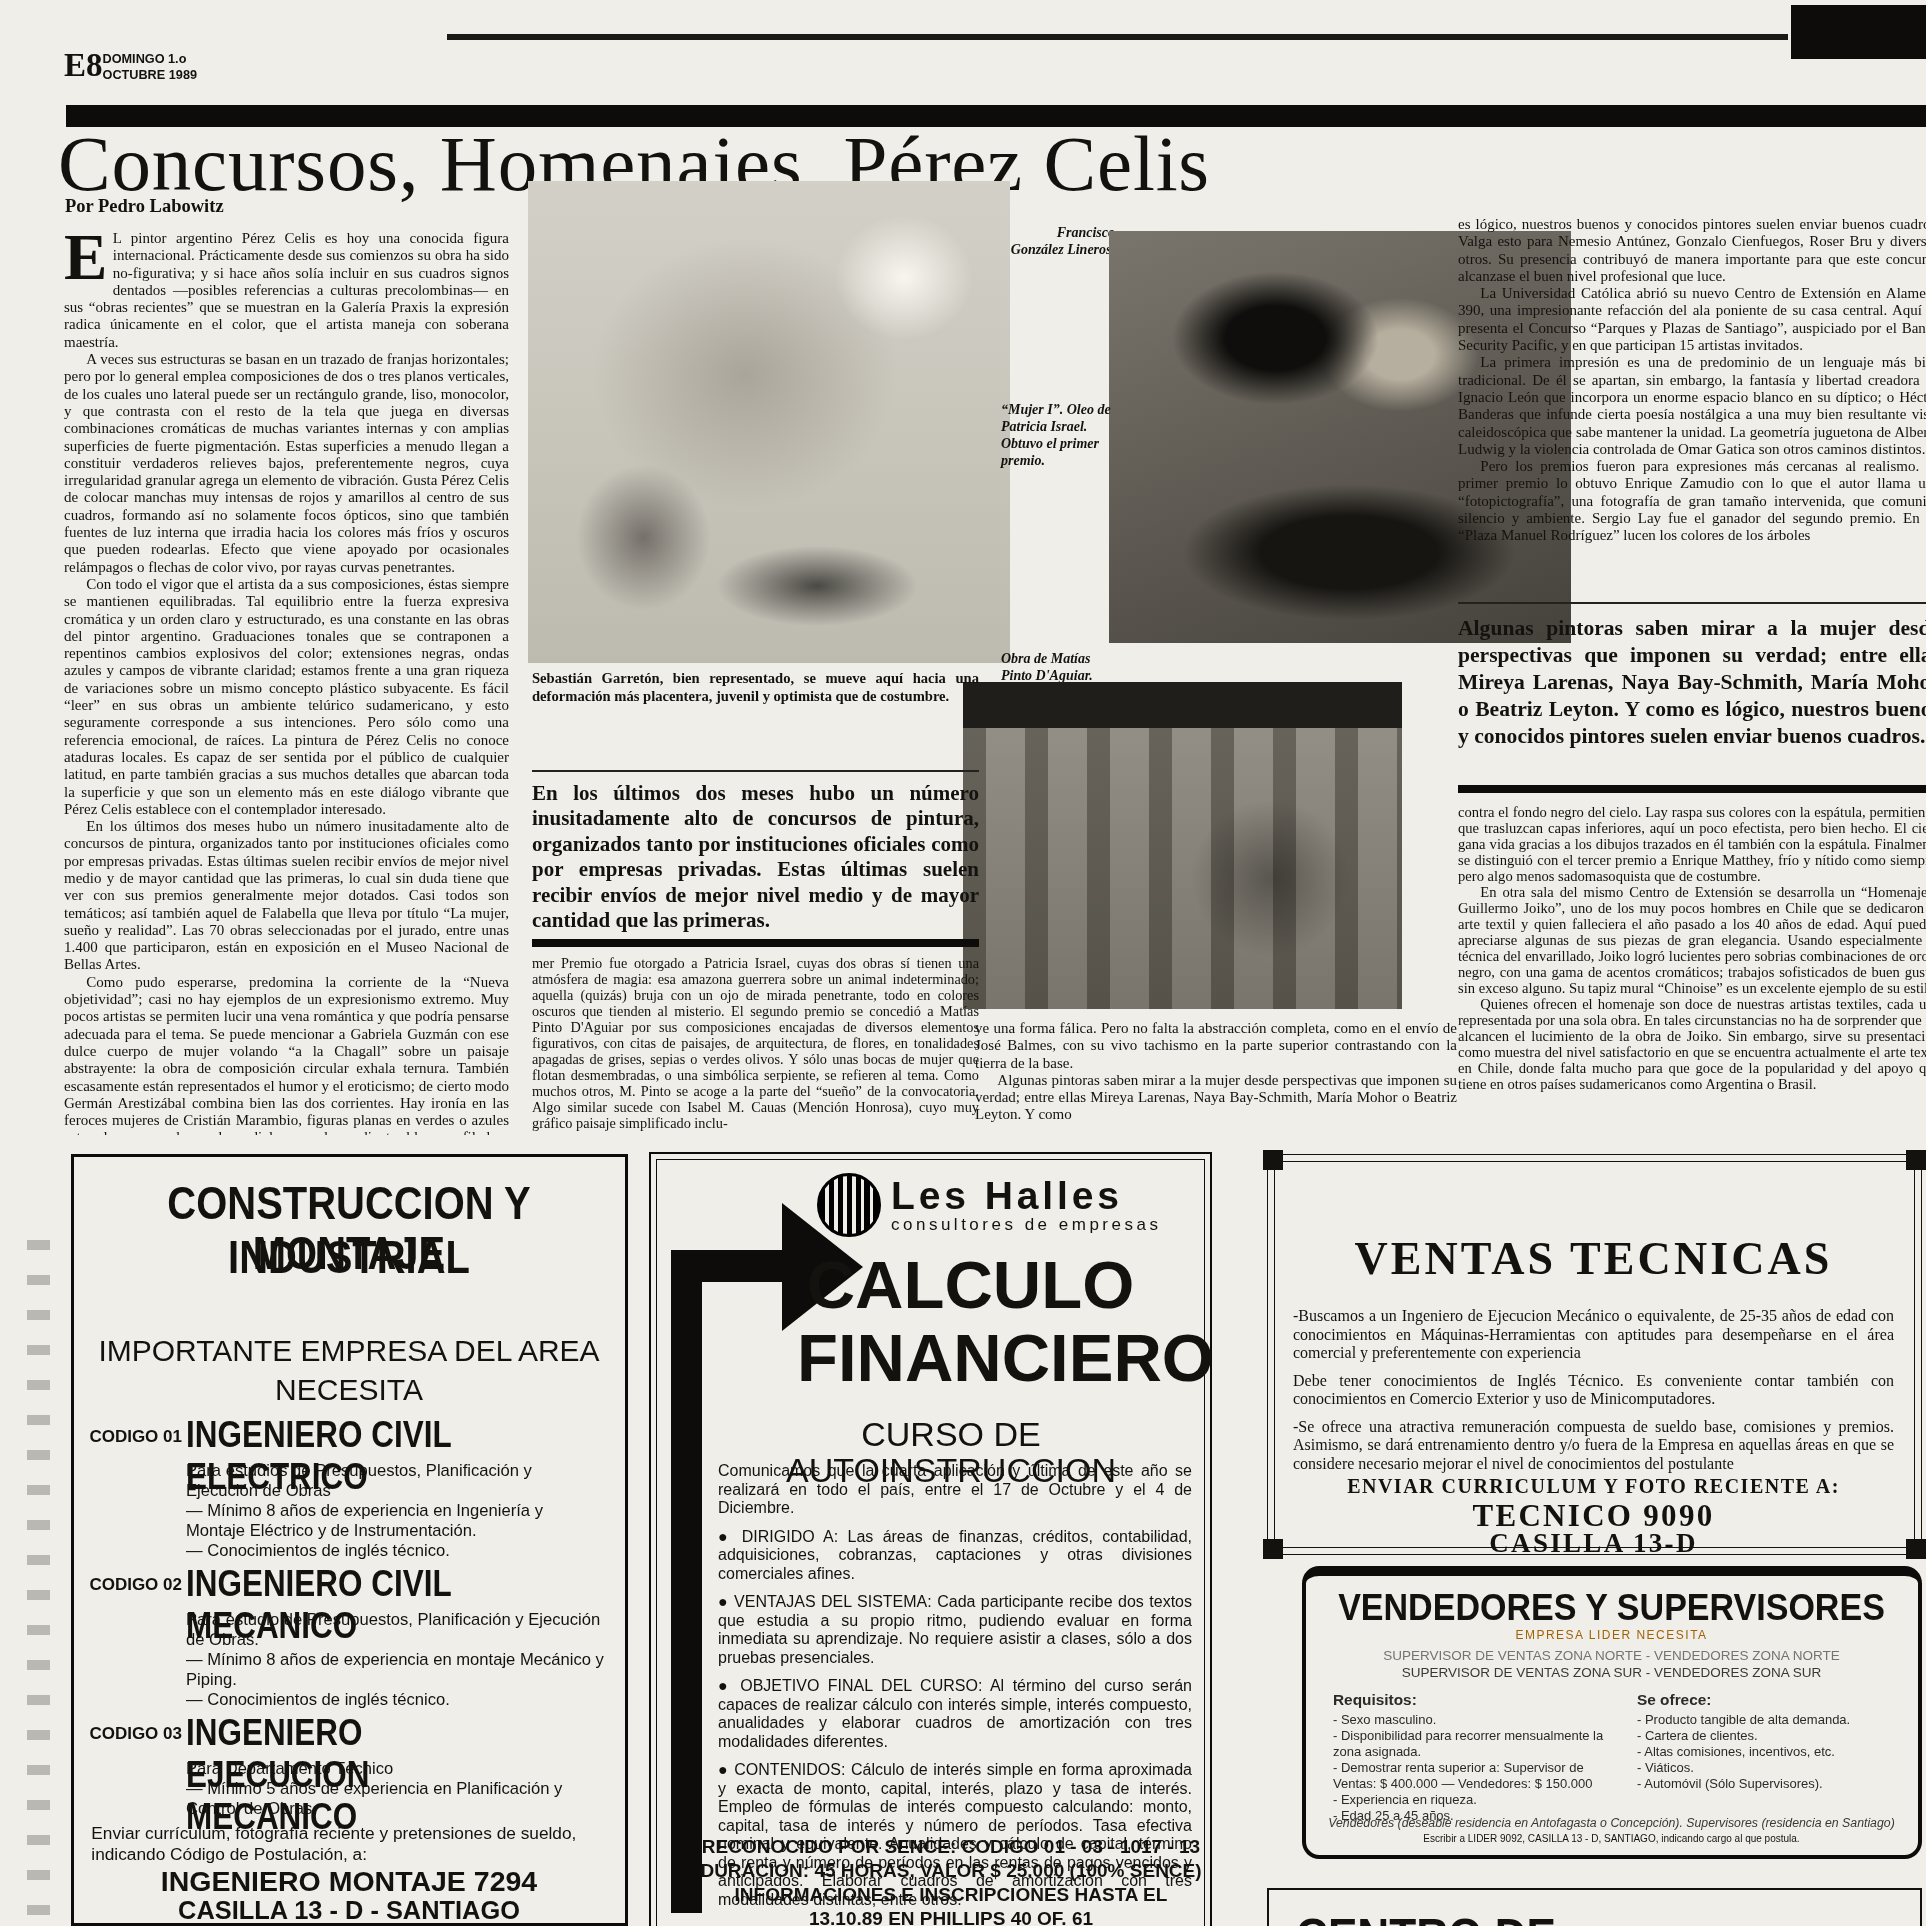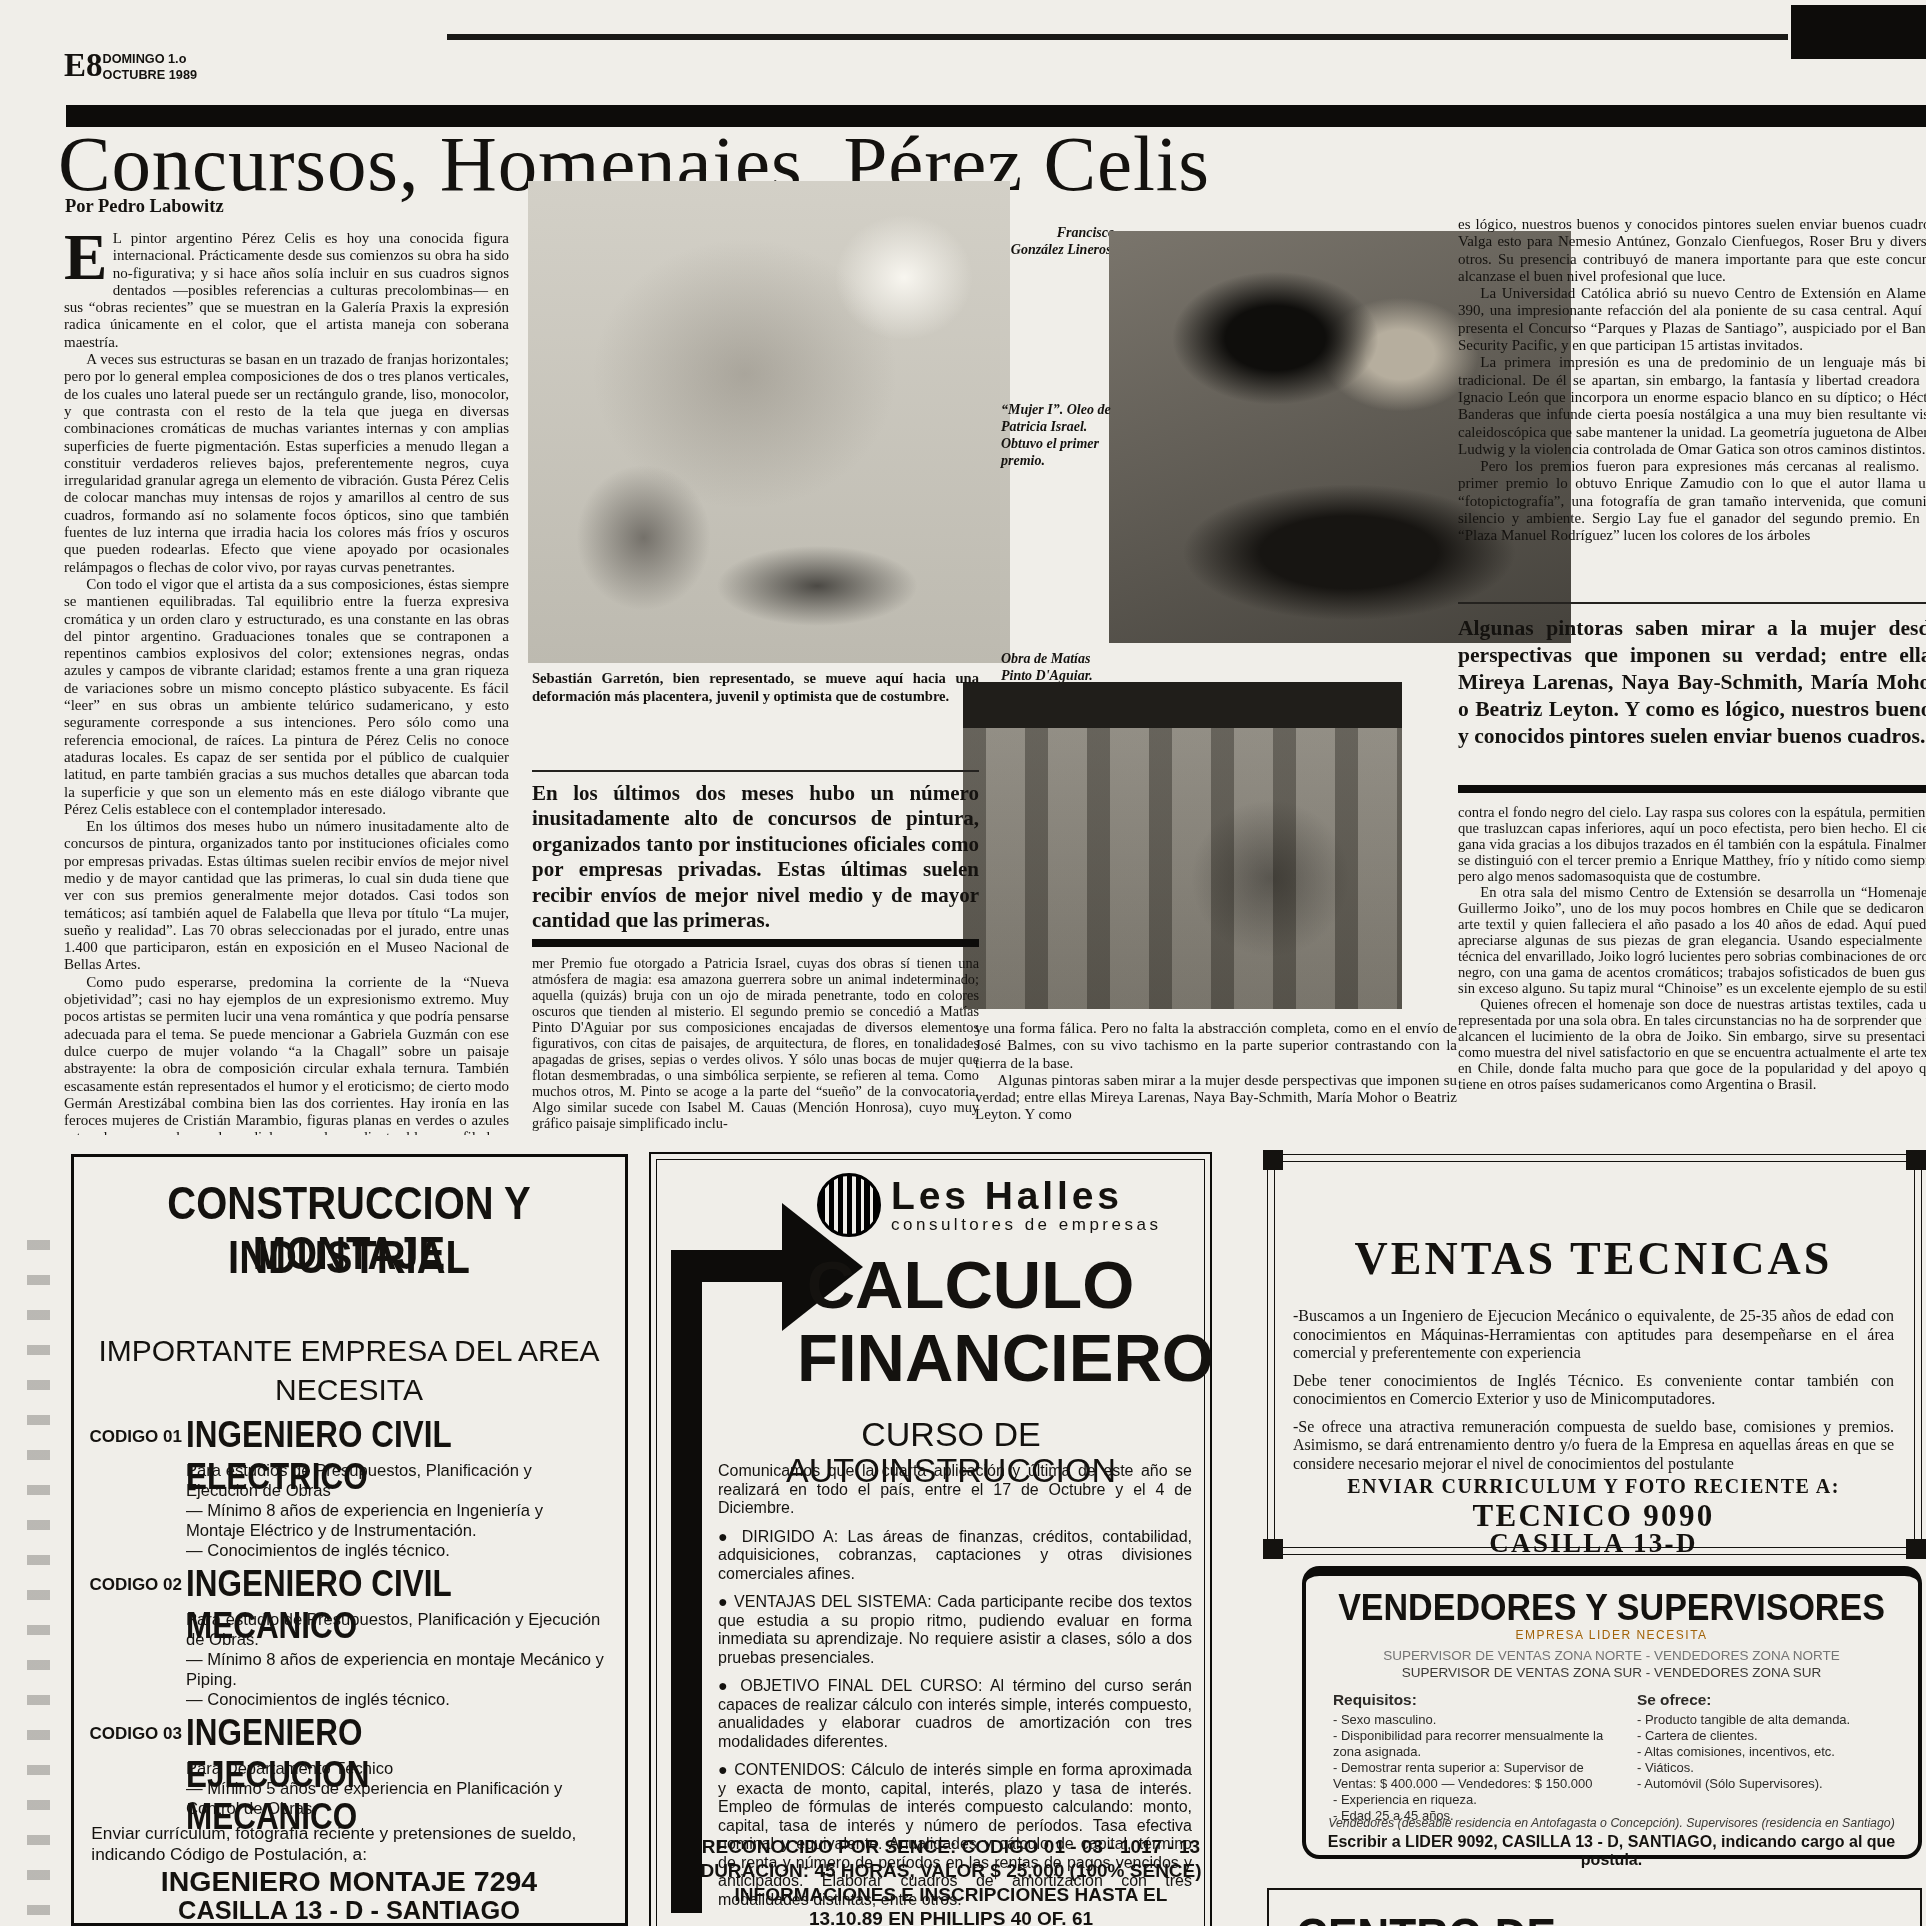--- a/index.html
+++ b/index.html
@@ -217,21 +217,21 @@
     <div class="abs" style="left:331px;top:116px;width:262px;font-size:13px;line-height:16px;color:#2c2a27;">
       <div style="font-size:15.4px;font-weight:bold;margin-bottom:3.9px;">Se ofrece:</div>
       <div>-  Producto tangible de alta demanda.</div>
       <div>-  Cartera de clientes.</div>
       <div>-  Altas comisiones, incentivos, etc.</div>
       <div>-  Viáticos.</div>
       <div>-  Automóvil (Sólo Supervisores).</div>
     </div>
 
     <div class="abs ctr" style="left:0;top:240px;width:611px;font-size:12.3px;font-style:italic;color:#3a3834;">Vendedores (deseable residencia en Antofagasta o Concepción). Supervisores (residencia en Santiago)</div>
-    <div class="abs ctr" style="left:0;top:257px;width:611px;font-size:16px;font-weight:bold;">Escribir a LIDER 9092, CASILLA 13 - D, SANTIAGO, indicando cargo al que postula.</div>
+    <div class="abs ctr" style="left:0;top:257px;width:611px;font-size:10px;font-weight:normal;">Escribir a LIDER 9092, CASILLA 13 - D, SANTIAGO, indicando cargo al que postula.</div>
   </div>
 
   <div class="abs adbox sans" style="left:1267px;top:1888px;width:655px;height:936px;border:2.3px solid #14120f;background:#f0eee9;overflow:hidden;">
     <div class="abs condensed2" style="left:27px;top:19px;width:593px;font-size:48px;font-weight:bold;line-height:53px;transform-origin:left;">
       <div>CENTRO DE CAPACITACION</div>
 
     </div>
 
   </div>
 

